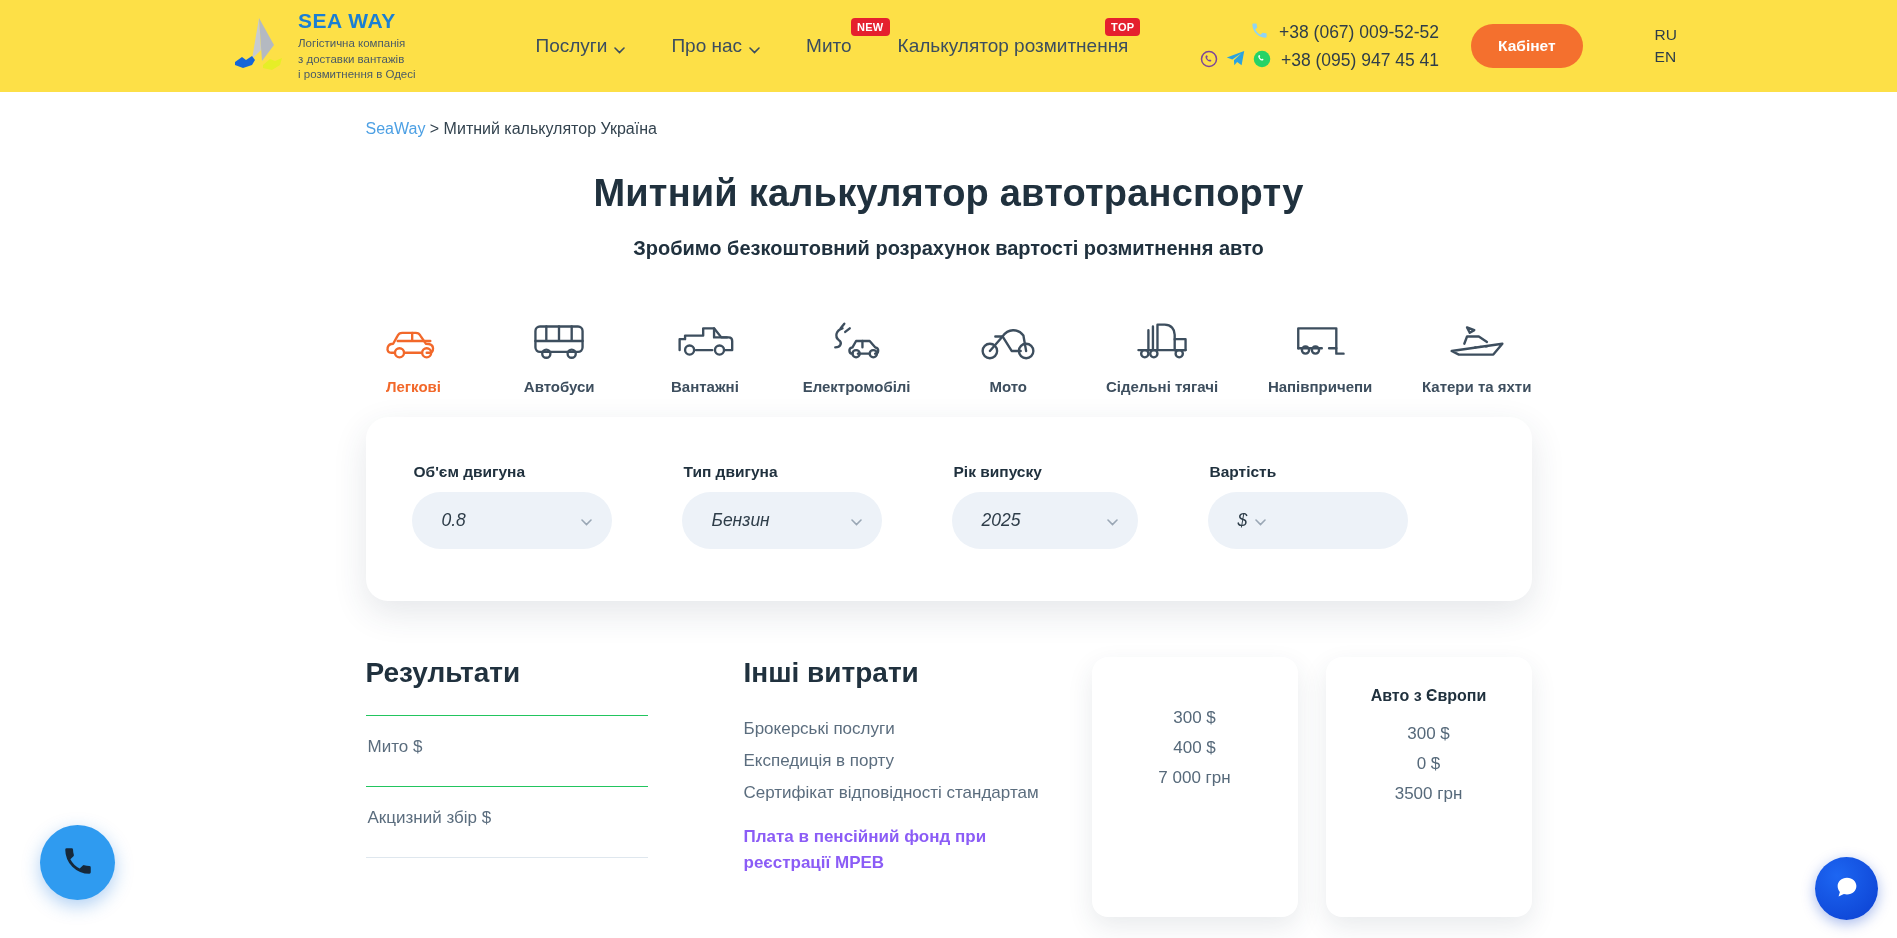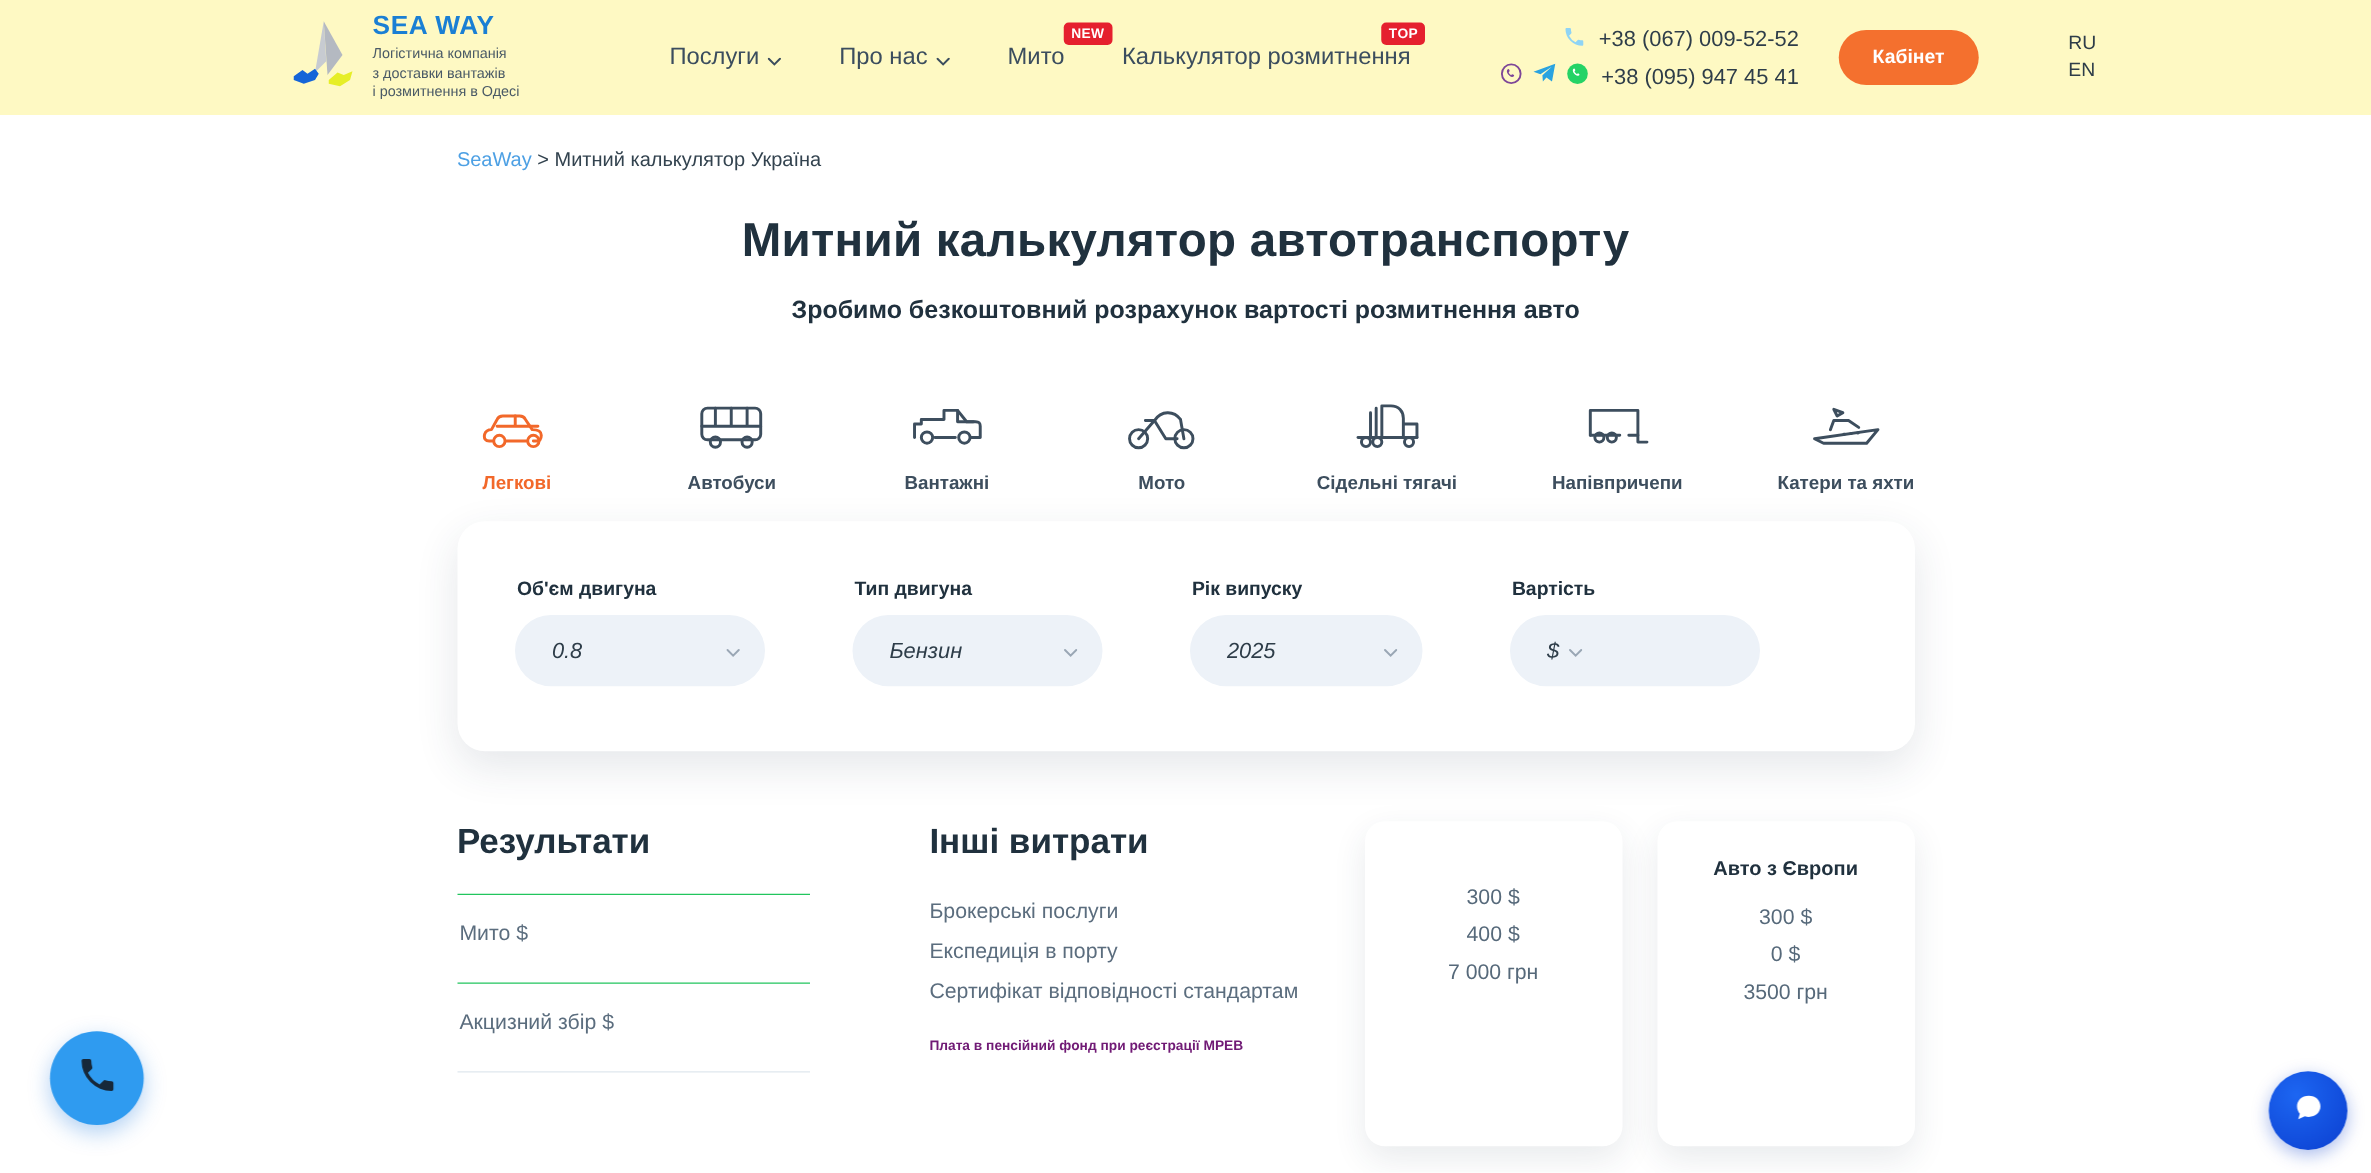--- a/index.html
+++ b/index.html
@@ -1,20 +1,20 @@
 <!DOCTYPE html>
 <html lang="uk"><head>
 <meta charset="utf-8">
 <style>
   * { margin:0; padding:0; box-sizing:border-box; }
   html,body { width:1897px; height:938px; overflow:hidden; background:#ffffff;
     font-family:"Liberation Sans","DejaVu Sans",sans-serif; color:#2e3d49; }
 
   
-  .header { height:92px; background:#fef9c3;padding-left:12px; }
+  .header { height:92px; background:#fde047;padding-left:12px; }
   .header-inner { width:1445px; margin:0 auto; height:100%; display:flex; align-items:center; }
   .logo { display:flex; align-items:center; gap:14px; cursor:pointer; }
   .logo-text .logo-title { color:#1a7fd4; font-size:21px; font-weight:bold; letter-spacing:.5px; }
   .logo-text .logo-tagline { font-size:11.5px; color:#4a5a66; line-height:1.35; margin-top:3px; }
 
   .nav { display:flex; align-items:center; gap:46px; margin-left:120px; }
   .nav-item { position:relative; font-size:19px; color:#3b4d5e; cursor:pointer; display:flex; align-items:center; gap:7px; white-space:nowrap; }
   .nav-item .chev { color:#3b4d5e; margin-top:3px; }
   .badge { position:absolute; top:-17px; background:#e5202e; color:#fff; font-size:11px; font-weight:bold;
     padding:3px 6px; border-radius:4px; letter-spacing:.3px; }
@@ -65,21 +65,21 @@
   .bottom { display:flex; margin-top:56px; align-items:flex-start; }
   .results-col { width:282px; }
   .section-title { font-size:28px; font-weight:bold; color:#20313e; }
   .result-list { margin-top:26px; }
   .result-item { border-top:1px solid #22c55e; padding:21px 2px 29px; font-size:17px; color:#5b6d7e; }
   .result-end { border-top:1px solid #dfe7ee; height:10px; }
 
   .costs-col { margin-left:96px; width:330px; }
   .cost-list { margin-top:24px; }
   .cost-item { font-size:17px; color:#5b6d7e; line-height:32px; }
-  .cost-item-bold { margin-top:15px; font-size:11px; font-weight:bold; color:#701a75; line-height:26px; max-width:285px; }
+  .cost-item-bold { margin-top:15px; font-size:17px; font-weight:bold; color:#8b5cf6; line-height:26px; max-width:285px; }
 
   .cards { margin-left:auto; display:flex; gap:28px; }
   .cost-card { width:206px; height:260px; background:#fff; border-radius:16px; box-shadow:0 10px 26px rgba(40,60,80,.10);
     padding:30px 16px; text-align:center; }
   .cost-card .card-title { font-size:16px; font-weight:bold; color:#20313e; margin-bottom:12px; min-height:20px; }
   .cost-card.no-title { padding-top:46px; }
   .cost-card .card-val { font-size:17px; color:#56697a; line-height:30px; }
 
   
   .fab-phone { position:fixed; left:40px; bottom:38px; width:75px; height:75px; border-radius:50%;
@@ -224,20 +224,33 @@
         <svg width="58" height="42" viewBox="0 0 64 44" fill="none" stroke="currentColor" stroke-width="2.6" stroke-linecap="round" stroke-linejoin="round">
           <path d="M4 32 V20 h6 v-4 h20 v-8 h12 l8 10 h8 c3 0 4 1 4 4 v10 h-8"></path>
           <path d="M22 32 h18 M42 8 v10 h14"></path>
           <circle cx="15" cy="32" r="5"></circle>
             <circle cx="48" cy="32" r="5"></circle>
         </svg>
       </span>
       <span class="tab-label">Вантажні</span>
     </div>
 
+    <div class="tab">
+      <span>
+        <svg width="58" height="42" viewBox="0 0 64 44" fill="none" stroke="currentColor" stroke-width="2.6" stroke-linecap="round" stroke-linejoin="round">
+          <path d="M16 8 c-7 2 -9 9 -4 13 4 3 2 8 -4 8"></path>
+          <path d="M14 8 l4 -5 M19 12 l5 -4"></path>
+          <path d="M27 36 c-4 0 -5 -6 0 -7 l4 -7 h15 l6 7 c5 1 4 7 0 7"></path>
+          <path d="M33 36 h12 M38 22 v7"></path>
+          <circle cx="31" cy="36" r="4"></circle>
+            <circle cx="50" cy="36" r="4"></circle>
+        </svg>
+      </span>
+      <span class="tab-label">Електромобілі</span>
+    </div>
 
     <div class="tab">
       <span>
         <svg width="58" height="42" viewBox="0 0 64 44" fill="none" stroke="currentColor" stroke-width="2.6" stroke-linecap="round" stroke-linejoin="round">
           <circle cx="12" cy="33" r="8"></circle>
             <circle cx="52" cy="33" r="8"></circle>
           <path d="M12 33 L26 17 h-8"></path>
           <path d="M26 17 c6 -9 17 -9 23 -1 l3 17"></path>
           <path d="M26 17 l10 16 h10"></path>
         </svg>

